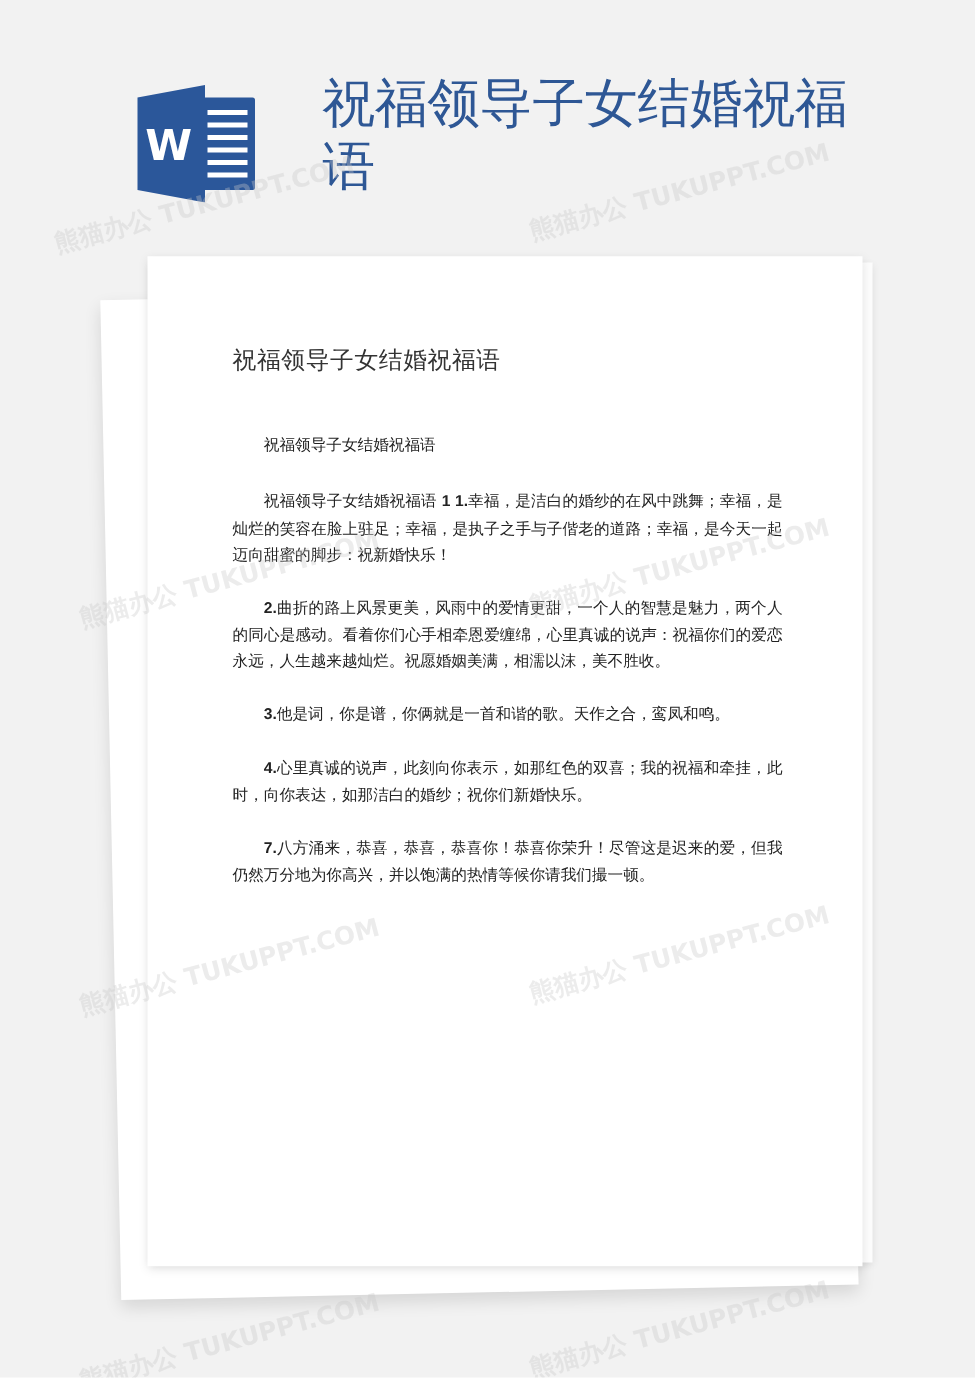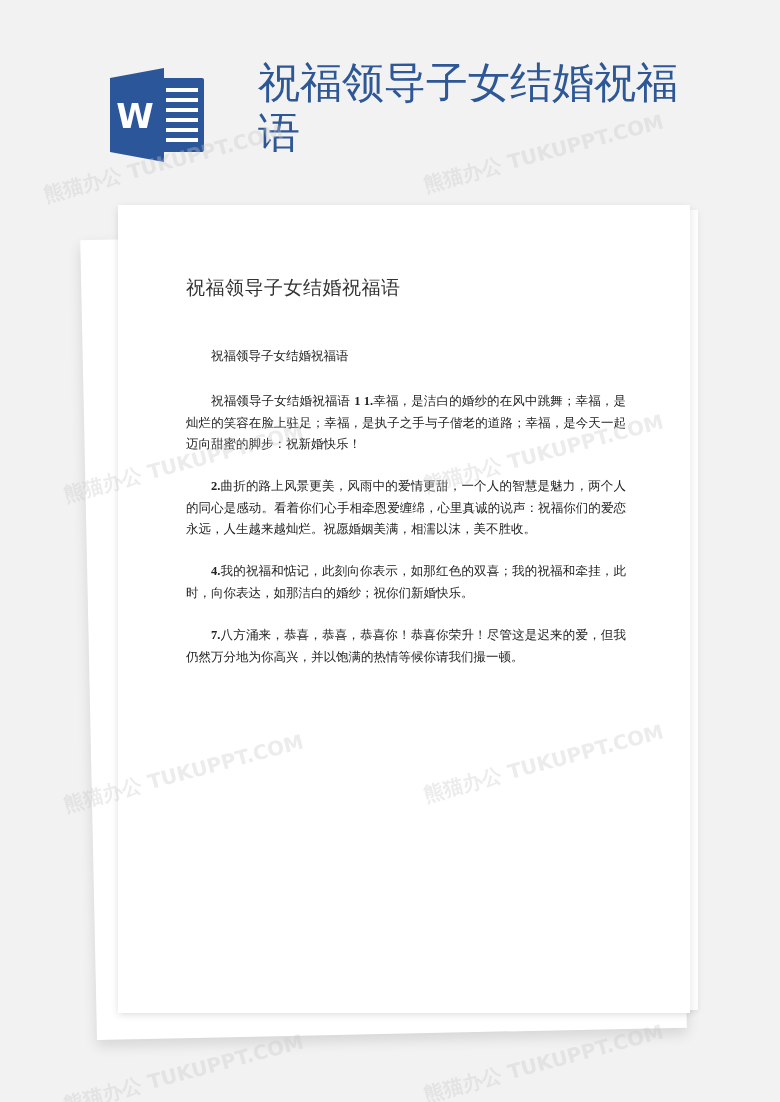--- a/index.html
+++ b/index.html
@@ -30,21 +30,21 @@
   .doc-title {
     position:absolute; left:68px; top:70px;
     font-size:19px; color:#333; letter-spacing:0.5px;
   }
   .doc-body {
     position:absolute; left:68px; top:140px; width:440px;
     font-size:12.5px; line-height:21px; color:#222;
   }
   .doc-body p { margin:0 0 21px 0; text-indent:2em; text-align:justify; }
   .doc-body p.subtitle { margin-bottom:24px; }
-  .num { font-family:Liberation Serif, serif; font-weight:bold; }
+  .num { font-family:Liberation Sans, sans-serif; font-weight:bold; }
   .watermark {
     position:absolute; font-family:"DejaVu Sans", sans-serif; font-weight:bold;
     font-size:20px; color:rgba(200,200,200,0.35); transform:rotate(-15deg);
     white-space:nowrap; pointer-events:none;
   }
 </style>
 </head>
 <body>
 
 <div class="header-icon">
@@ -66,21 +66,22 @@
 
 <div class="page-back"></div>
 <div class="page-mid"></div>
 
 <div class="page-front">
   <div class="doc-title">祝福领导子女结婚祝福语</div>
   <div class="doc-body">
     <p class="subtitle">祝福领导子女结婚祝福语</p>
     <p><span>祝福领导子女结婚祝福语 </span><span class="num">1 1.</span><span>幸福，是洁白的婚纱的在风中跳舞；幸福，是灿烂的笑容在脸上驻足；幸福，是执子之手与子偕老的道路；幸福，是今天一起迈向甜蜜的脚步：祝新婚快乐！</span></p>
     <p><span class="num">2.</span><span>曲折的路上风景更美，风雨中的爱情更甜，一个人的智慧是魅力，两个人的同心是感动。看着你们心手相牵恩爱缠绵，心里真诚的说声：祝福你们的爱恋永远，人生越来越灿烂。祝愿婚姻美满，相濡以沫，美不胜收。</span></p>
-    <p><span class="num">4.</span><span>我的祝福和惦记，此刻向你表示，如那红色的双喜；我的祝福和牵挂，此时，向你表达，如那洁白的婚纱；祝你们新婚快乐。</span></p>
+    <p><span class="num">3.</span><span>他是词，你是谱，你俩就是一首和谐的歌。天作之合，鸾凤和鸣。</span></p>
+    <p><span class="num">4.</span><span>心里真诚的说声，此刻向你表示，如那红色的双喜；我的祝福和牵挂，此时，向你表达，如那洁白的婚纱；祝你们新婚快乐。</span></p>
     <p><span class="num">7.</span><span>八方涌来，恭喜，恭喜，恭喜你！恭喜你荣升！尽管这是迟来的爱，但我仍然万分地为你高兴，并以饱满的热情等候你请我们撮一顿。</span></p>
   </div>
 </div>
 
 <div class="watermark" style="left:40px;top:150px;">熊猫办公 TUKUPPT.COM</div>
 <div class="watermark" style="left:420px;top:140px;">熊猫办公 TUKUPPT.COM</div>
 <div class="watermark" style="left:60px;top:450px;">熊猫办公 TUKUPPT.COM</div>
 <div class="watermark" style="left:420px;top:440px;">熊猫办公 TUKUPPT.COM</div>
 <div class="watermark" style="left:60px;top:760px;">熊猫办公 TUKUPPT.COM</div>
 <div class="watermark" style="left:420px;top:750px;">熊猫办公 TUKUPPT.COM</div>

